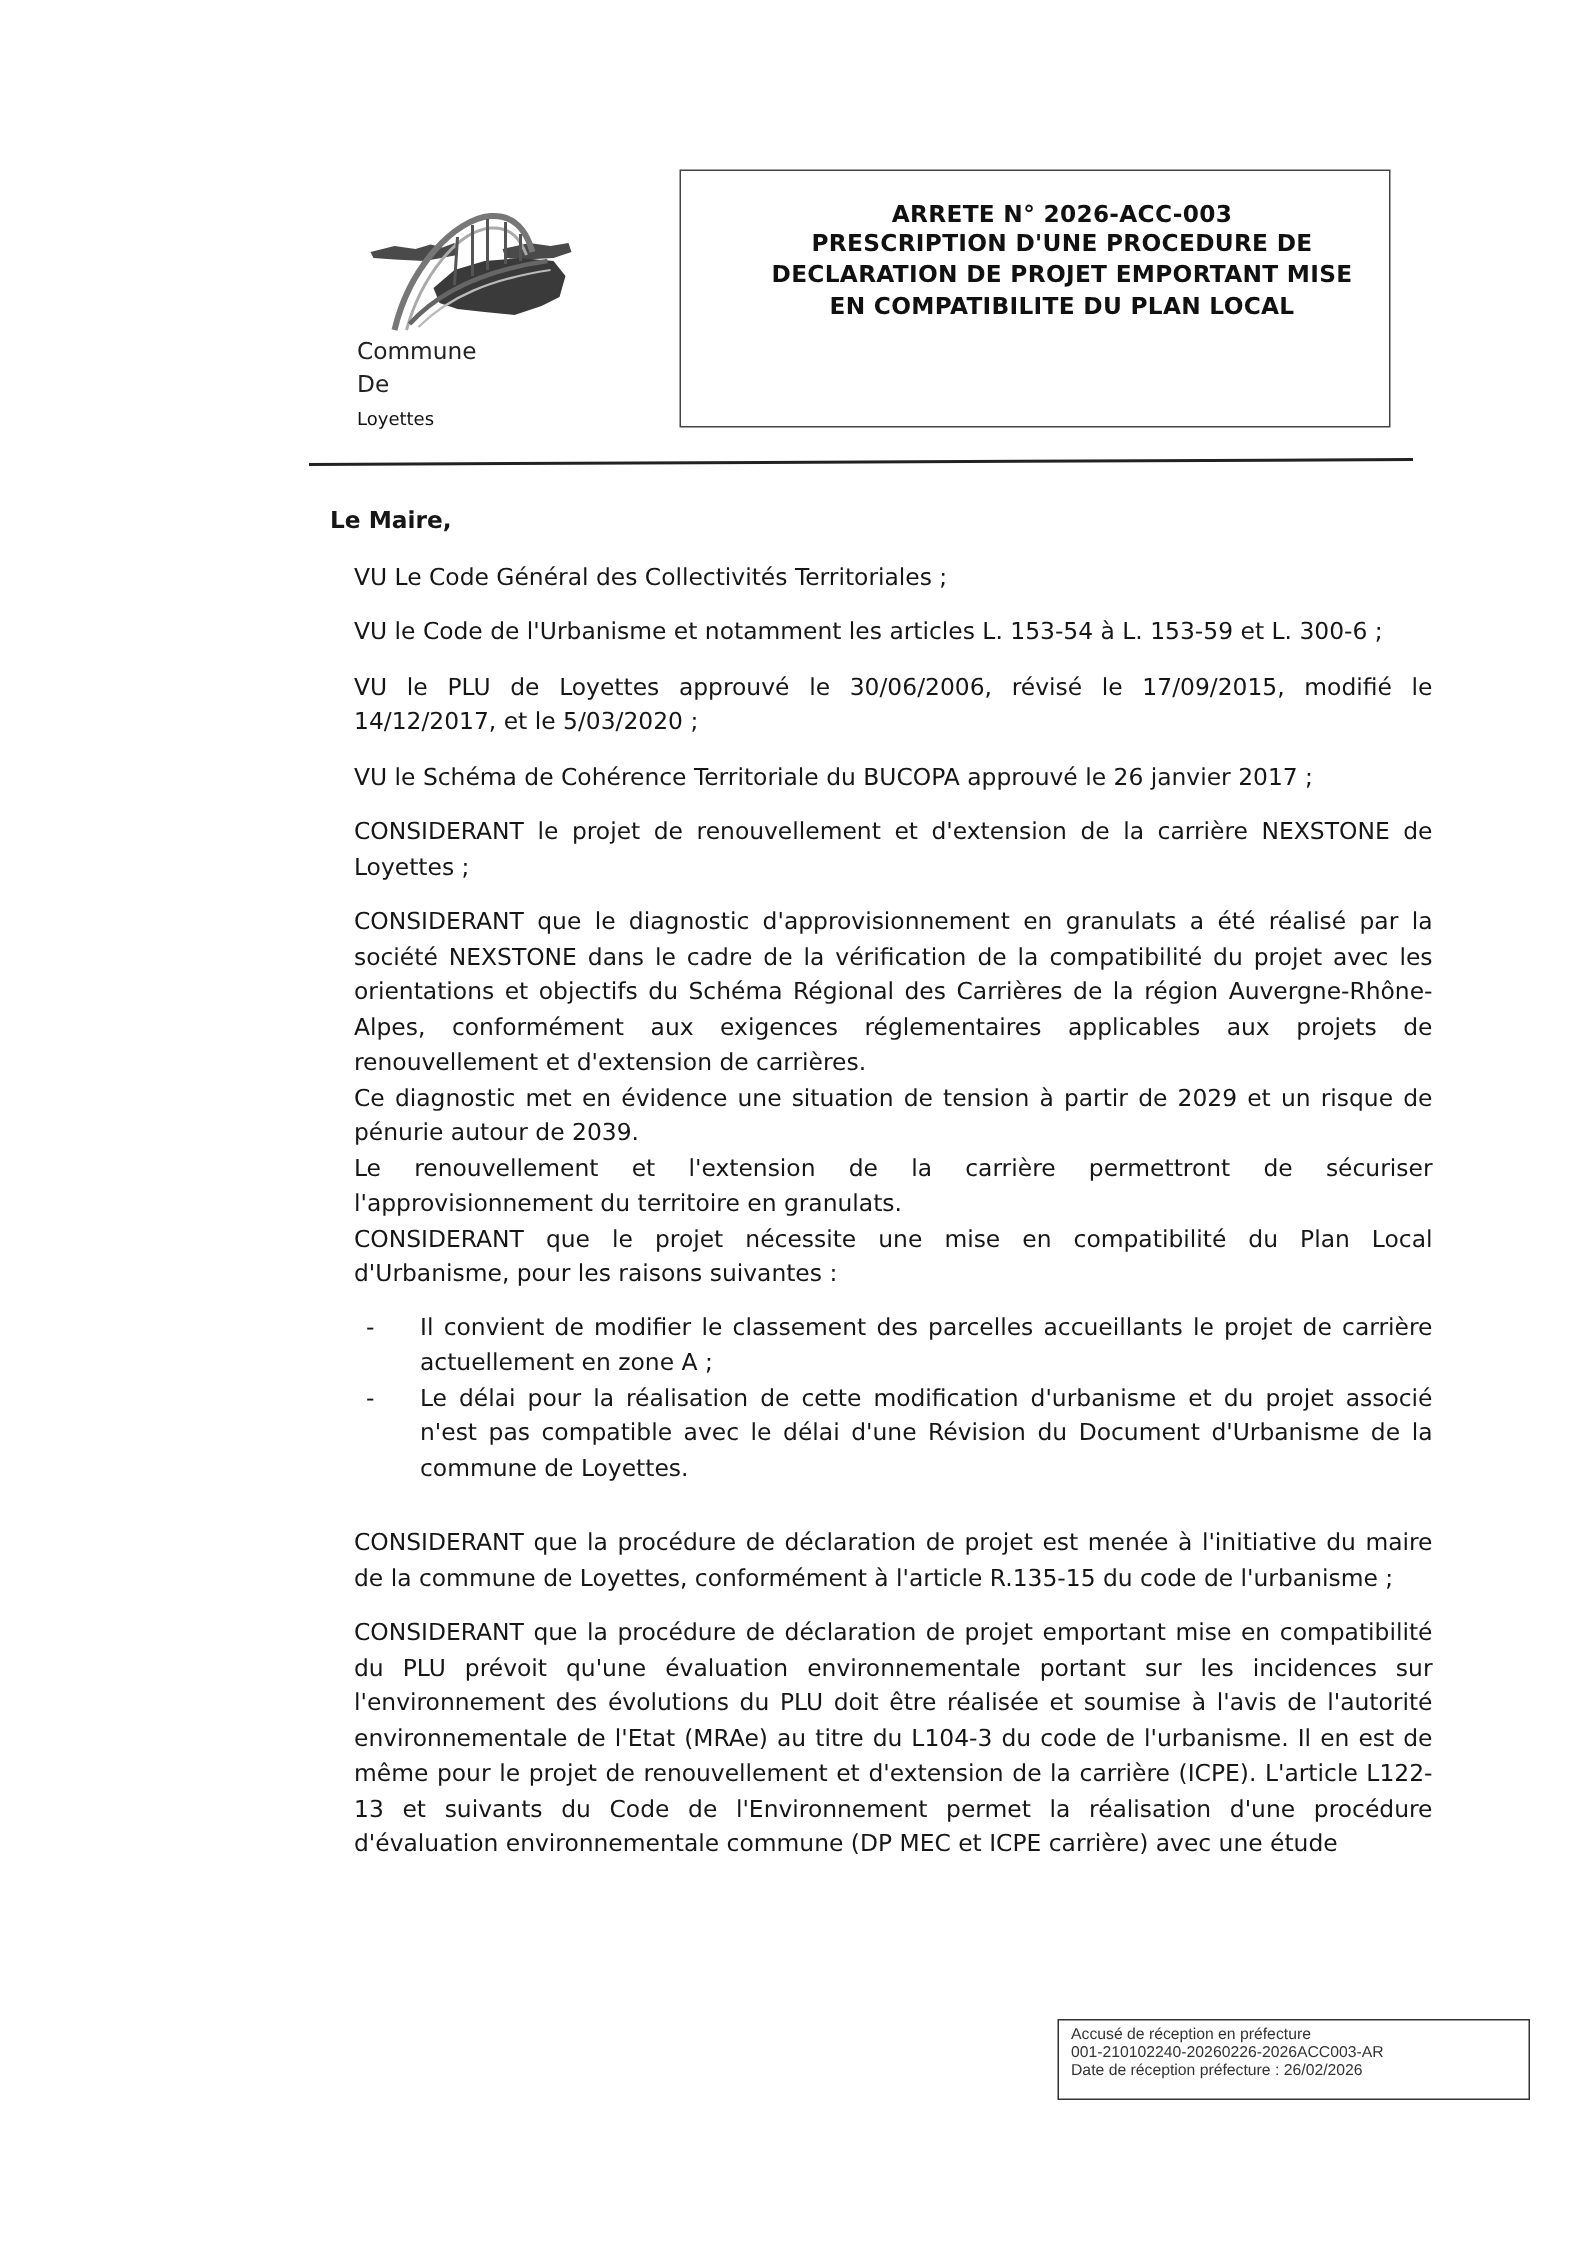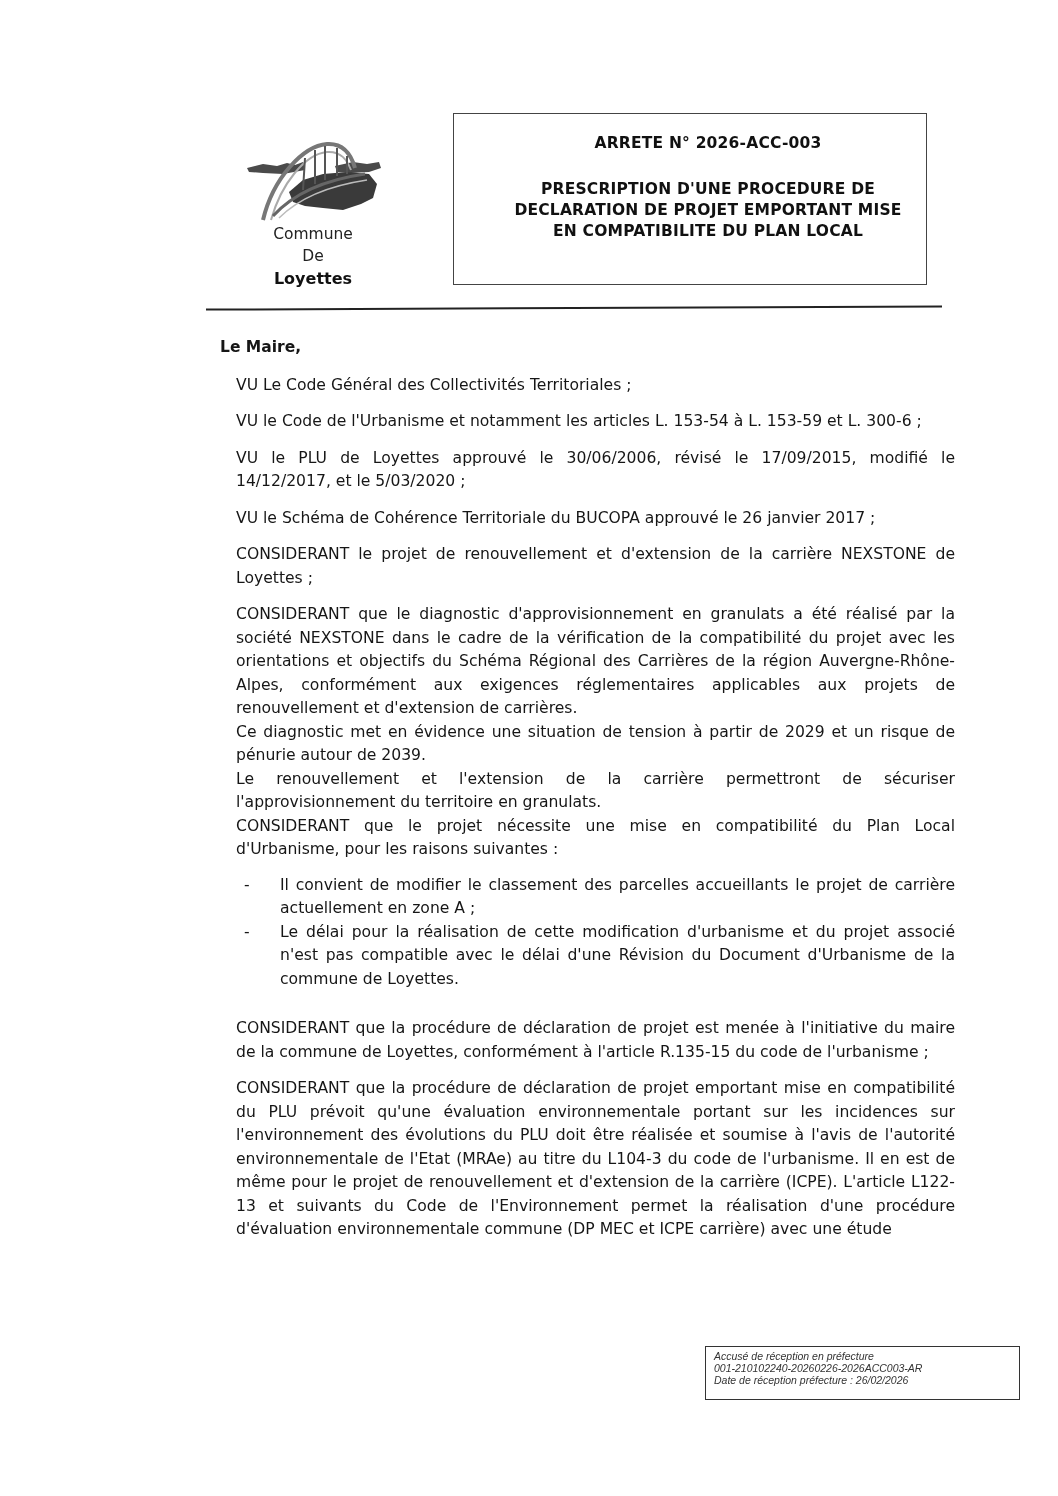--- a/index.html
+++ b/index.html
@@ -20,36 +20,35 @@
       left: 0; top: 0;
       width: 1058px; height: 1496px;
     }
 
     
     .logo-block {
       position: absolute;
       left: 238px;
       top: 128px;
       width: 150px;
-      text-align: center;
     }
     .logo-graphic {
       width: 140px;
       height: 95px;
       display: block;
       margin: 0 auto;
     }
     .commune-line {
       font-size: 15.5px;
       line-height: 22px;
       color: #222;
     }
     .commune-name {
-      font-size: 16px;
-      font-weight: bold;
+      font-size: 12px;
+      font-weight: normal;
       line-height: 24px;
       color: #111;
     }
 
     
     .title-box {
       position: absolute;
       left: 453px;
       top: 113px;
       width: 474px;
@@ -59,21 +58,20 @@
       text-align: center;
       font-weight: bold;
       padding-left: 36px;
     }
     .arrete-number {
       margin-top: 20px;
       font-size: 15.5px;
       letter-spacing: 0.2px;
     }
     .title-text {
-      margin-top: 27px;
       font-size: 15.5px;
       line-height: 21px;
       letter-spacing: 0.2px;
     }
     .title-text span { display: block; }
 
     .header-rule {
       position: absolute;
       left: 206px;
       top: 307px;
@@ -129,21 +127,21 @@
       height: 54px;
       border: 1px solid #333;
       box-sizing: border-box;
       background: #ffffff;
       padding: 3px 0 0 8px;
       font-family: "Liberation Sans", sans-serif;
       font-size: 10.5px;
       line-height: 12px;
       color: #333;
     }
-    .receipt-stamp div { white-space: nowrap; font-style: italic; }
+    .receipt-stamp div { white-space: nowrap; }
   </style>
 </head>
 <body>
 
 <div class="page">
 
   <div class="logo-block">
     <svg class="logo-graphic" viewBox="0 0 140 95">
 
       <path d="M4 40 L20 36 L34 38 L44 35 L52 37 L60 34 L62 42 L40 46 L20 45 L6 44 Z" fill="#4a4a4a"></path>

